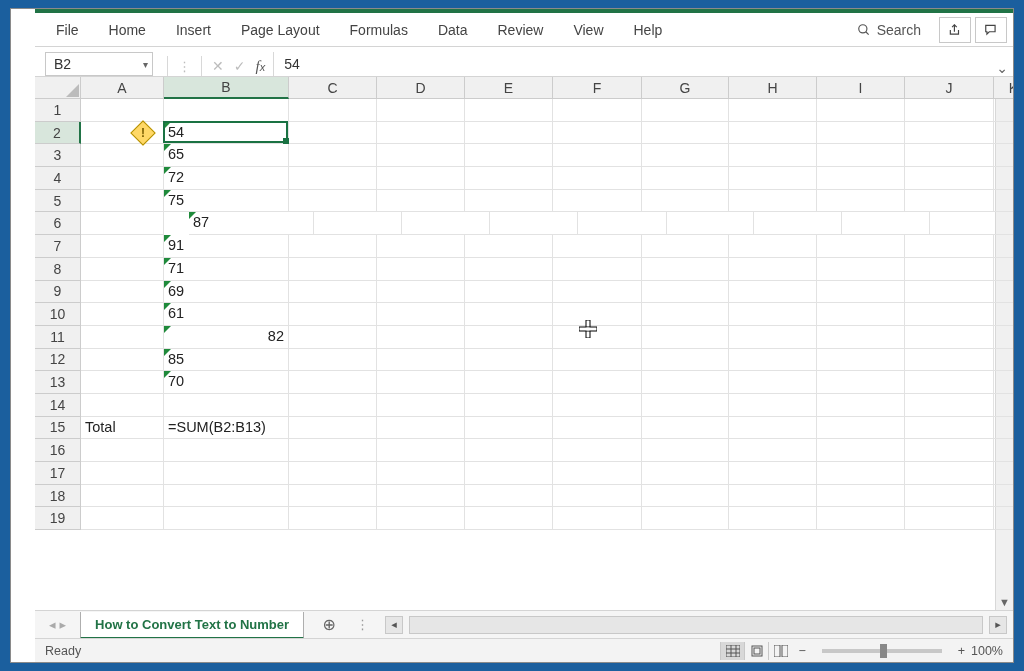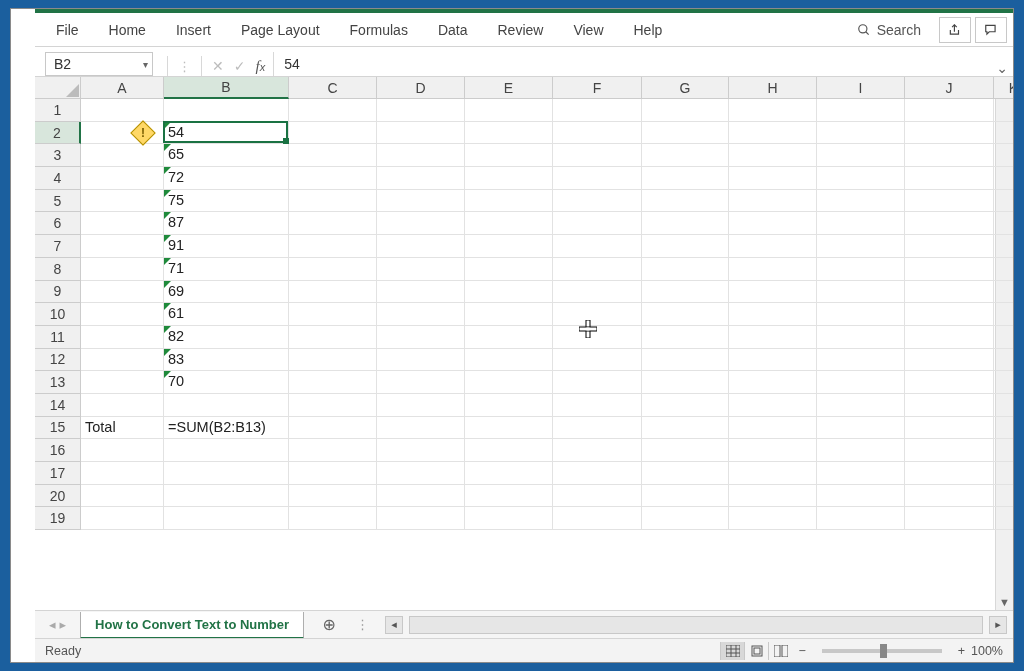--- a/index.html
+++ b/index.html
@@ -144,21 +144,21 @@
           <div class="rowhead">8</div>
           <div class="rowhead">9</div>
           <div class="rowhead">10</div>
           <div class="rowhead">11</div>
           <div class="rowhead">12</div>
           <div class="rowhead">13</div>
           <div class="rowhead">14</div>
           <div class="rowhead">15</div>
           <div class="rowhead">16</div>
           <div class="rowhead">17</div>
-          <div class="rowhead">20</div>
+          <div class="rowhead">18</div>
           <div class="rowhead">19</div>
         </div>
       <div class="cells" id="cells">
           <div class="row">
             <div class="cell" style="width: 83px;"></div>
             <div class="cell" style="width: 125px;"></div>
             <div class="cell" style="width: 88px;"></div>
             <div class="cell" style="width: 88px;"></div>
             <div class="cell" style="width: 88px;"></div>
             <div class="cell" style="width: 89px;"></div>
@@ -215,21 +215,21 @@
             <div class="cell" style="width: 88px;"></div>
             <div class="cell" style="width: 89px;"></div>
             <div class="cell" style="width: 87px;"></div>
             <div class="cell" style="width: 88px;"></div>
             <div class="cell" style="width: 88px;"></div>
             <div class="cell" style="width: 89px;"></div>
             <div class="cell" style="width: 40px;"></div>
           </div>
           <div class="row">
             <div class="cell" style="width: 83px;"></div>
-            <div class="cell" style="width: 125px;"><div class="txtmarker"></div><span>87</span></div>
+            <div class="cell" style="width: 125px; margin-left: 25px;"><div class="txtmarker"></div><span>87</span></div>
             <div class="cell" style="width: 88px;"></div>
             <div class="cell" style="width: 88px;"></div>
             <div class="cell" style="width: 88px;"></div>
             <div class="cell" style="width: 89px;"></div>
             <div class="cell" style="width: 87px;"></div>
             <div class="cell" style="width: 88px;"></div>
             <div class="cell" style="width: 88px;"></div>
             <div class="cell" style="width: 89px;"></div>
             <div class="cell" style="width: 40px;"></div>
           </div>
@@ -280,34 +280,34 @@
             <div class="cell" style="width: 88px;"></div>
             <div class="cell" style="width: 89px;"></div>
             <div class="cell" style="width: 87px;"></div>
             <div class="cell" style="width: 88px;"></div>
             <div class="cell" style="width: 88px;"></div>
             <div class="cell" style="width: 89px;"></div>
             <div class="cell" style="width: 40px;"></div>
           </div>
           <div class="row">
             <div class="cell" style="width: 83px;"></div>
-            <div class="cell" style="width: 125px;"><div class="txtmarker"></div><span>82</span></div>
-            <div class="cell" style="width: 88px;"></div>
-            <div class="cell" style="width: 88px;"></div>
-            <div class="cell" style="width: 88px;"></div>
-            <div class="cell" style="width: 89px;"></div>
-            <div class="cell" style="width: 87px;"></div>
-            <div class="cell" style="width: 88px;"></div>
-            <div class="cell" style="width: 88px;"></div>
-            <div class="cell" style="width: 89px;"></div>
-            <div class="cell" style="width: 40px;"></div>
-          </div>
-          <div class="row">
-            <div class="cell" style="width: 83px;"></div>
-            <div class="cell" style="width: 125px;"><div class="txtmarker"></div><span>83</span></div>
+            <div class="cell" style="width: 125px; text-align: right;"><div class="txtmarker"></div><span>82</span></div>
+            <div class="cell" style="width: 88px;"></div>
+            <div class="cell" style="width: 88px;"></div>
+            <div class="cell" style="width: 88px;"></div>
+            <div class="cell" style="width: 89px;"></div>
+            <div class="cell" style="width: 87px;"></div>
+            <div class="cell" style="width: 88px;"></div>
+            <div class="cell" style="width: 88px;"></div>
+            <div class="cell" style="width: 89px;"></div>
+            <div class="cell" style="width: 40px;"></div>
+          </div>
+          <div class="row">
+            <div class="cell" style="width: 83px;"></div>
+            <div class="cell" style="width: 125px;"><div class="txtmarker"></div><span>85</span></div>
             <div class="cell" style="width: 88px;"></div>
             <div class="cell" style="width: 88px;"></div>
             <div class="cell" style="width: 88px;"></div>
             <div class="cell" style="width: 89px;"></div>
             <div class="cell" style="width: 87px;"></div>
             <div class="cell" style="width: 88px;"></div>
             <div class="cell" style="width: 88px;"></div>
             <div class="cell" style="width: 89px;"></div>
             <div class="cell" style="width: 40px;"></div>
           </div>

